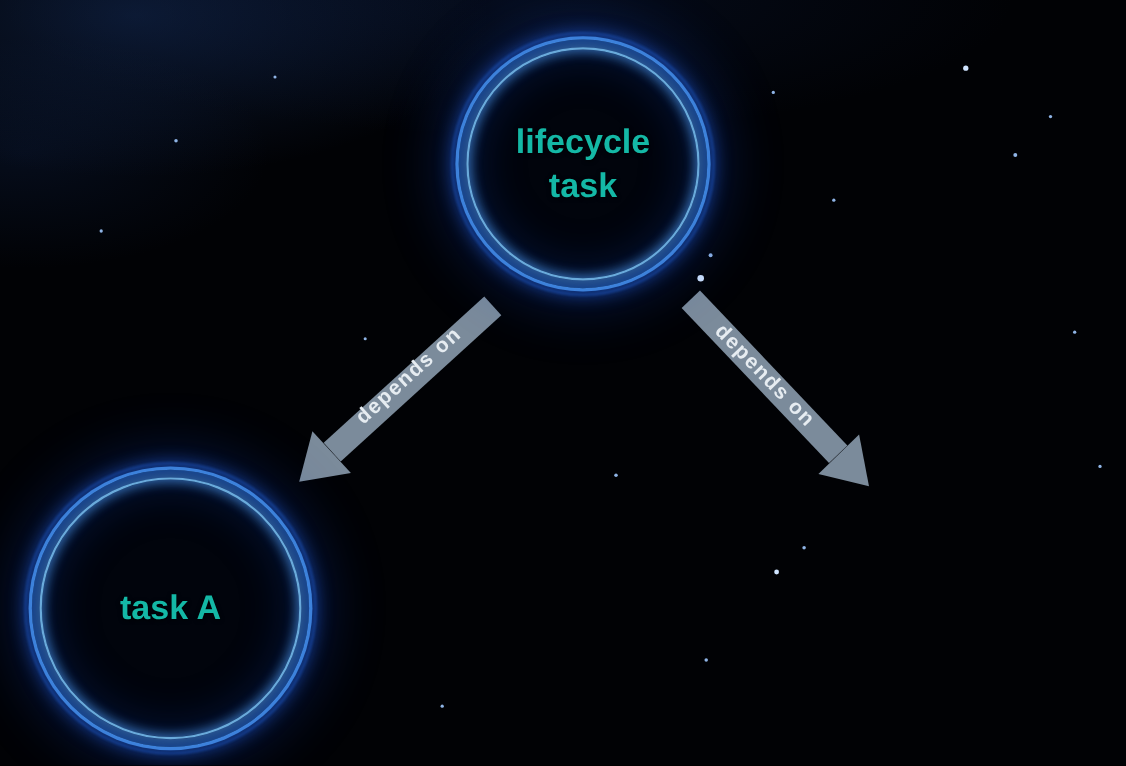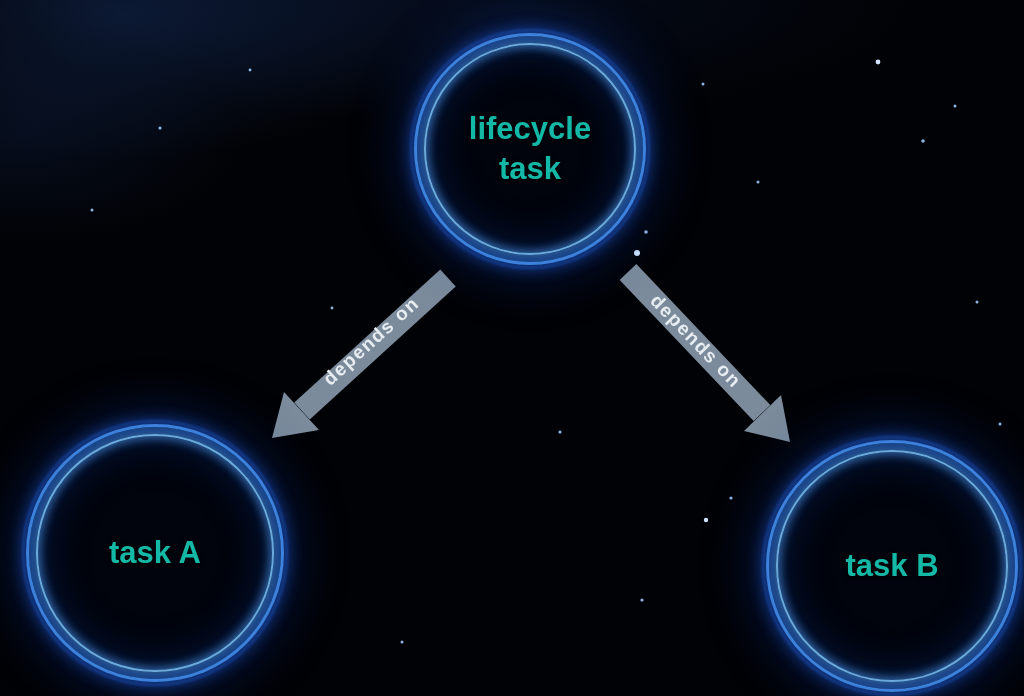--- a/index.html
+++ b/index.html
@@ -139,17 +139,14 @@
   </svg>
 
   <div class="node" id="node-lifecycle">
     <div class="node-label">lifecycle task</div>
   </div>
 
   <div class="node" id="node-task-a">
     <div class="node-label">task A</div>
   </div>
 
-  <div class="node" id="node-task-b">
-    <div class="node-label">task B</div>
-  </div>
 
 </div>
 
 </body></html>

